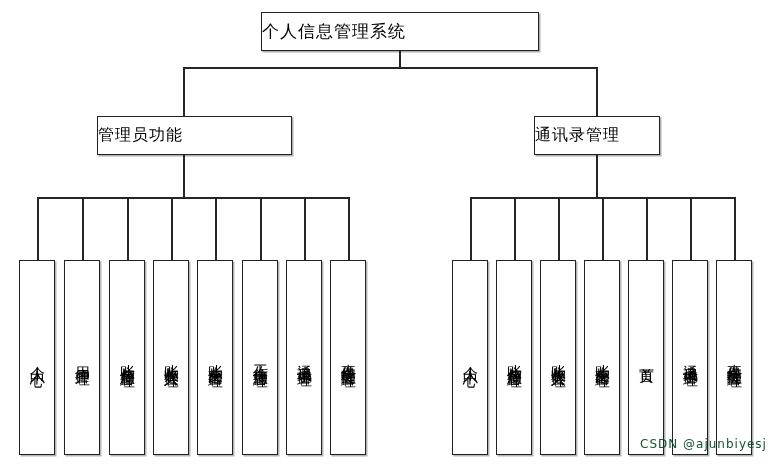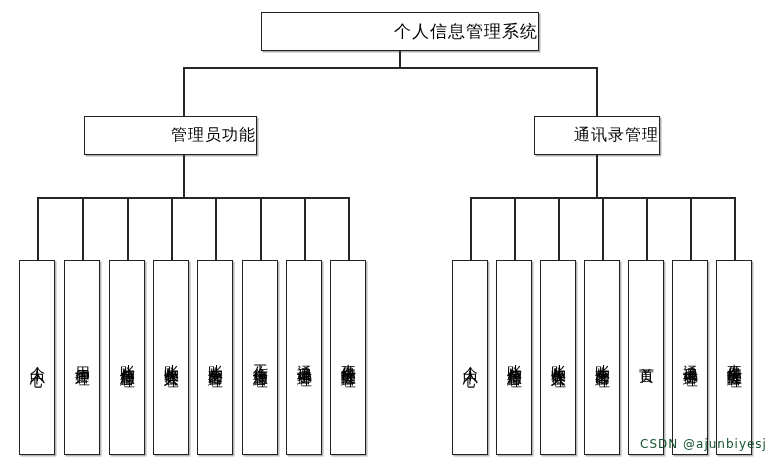--- a/index.html
+++ b/index.html
@@ -12,32 +12,32 @@
   }
   #diagram{position:absolute;left:0;top:0;width:776px;height:469px;}
 
   .node{
     position:absolute;
     box-sizing:border-box;
     border:1.5px solid #222;
     background:#fff;
     display:flex;
     align-items:center;
-    justify-content:flex-end;
+    justify-content:flex-start;
     color:#000;
     box-shadow:1.5px 1.5px 0 rgba(110,110,110,0.55);
   }
   .node-root{
     left:261px;top:12px;width:278px;height:39px;
     font-size:17px;letter-spacing:1px;
   }
   .node-branch{
     height:39px;font-size:16px;letter-spacing:1px;
   }
-  .node-branch.admin{left:84px;top:116px;width:173px;}
+  .node-branch.admin{left:97px;top:116px;width:195px;}
   .node-branch.user{left:534px;top:116px;width:126px;}
 
   .leaf{
     position:absolute;
     box-sizing:border-box;
     border:1.5px solid #222;
     background:#fff;
     top:260px;height:195px;width:36px;
     display:flex;align-items:center;justify-content:center;
     box-shadow:1.5px 1.5px 0 rgba(110,110,110,0.5);

